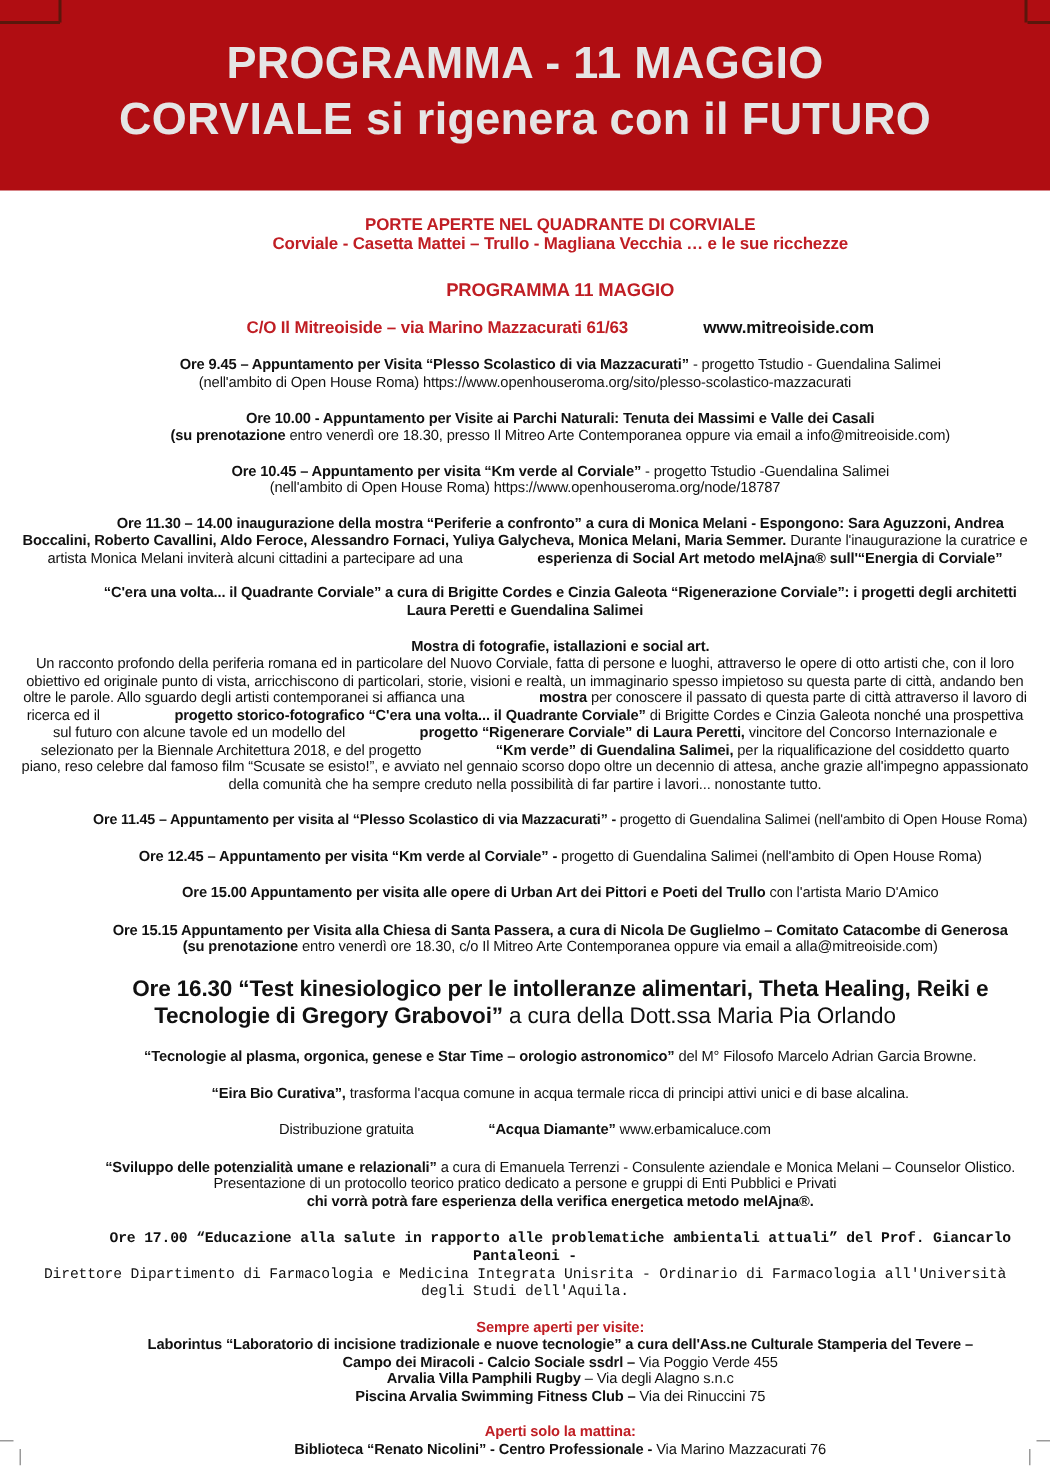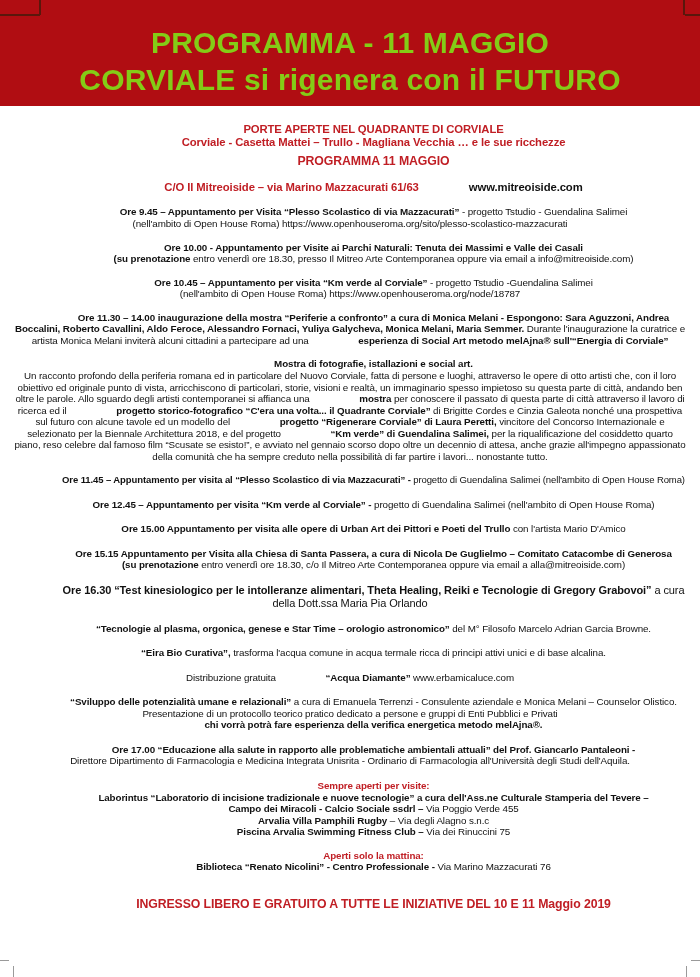--- a/index.html
+++ b/index.html
@@ -1,22 +1,22 @@
 <!DOCTYPE html>
 <html style="--banner-red: #b00d12; --text-red: #c01e24;"><head>
 <meta charset="utf-8">
 <style>
   * { margin:0; padding:0; box-sizing:border-box; }
   html, body { width:700px; height:977px; overflow:hidden; background:#ffffff; }
   body { font-family:"Liberation Sans", sans-serif; position:relative; }
 
   .banner {
-    width:700px; height:106px;
+    width:700px; height:127px;
     background:var(--banner-red, #b00d12);
-    color:#84cc16; text-align:center;
+    color:#e5e5e5; text-align:center;
     padding-top:24px;
     position:relative;
   }
   .banner-title {
     font-weight:bold; font-size:30px; line-height:37px;
     letter-spacing:0.2px;
   }
 
   .content {
     padding:0 13px; text-align:center;
@@ -43,37 +43,38 @@
 <body>
 
 <div class="banner">
   <div class="banner-title">PROGRAMMA - 11 MAGGIO</div>
   <div class="banner-title">CORVIALE si rigenera con il FUTURO</div>
 </div>
 
 <div class="content">
     <p class="para" style="margin-top: 17px; font-size: 11.3px;"><span class="b red">PORTE APERTE NEL QUADRANTE DI CORVIALE</span></p>
     <p class="para" style="margin-top: 0px; font-size: 11.3px;"><span class="b red">Corviale - Casetta Mattei – Trullo - Magliana Vecchia … e le sue ricchezze</span></p>
-    <p class="para" style="margin-top: 4px; font-size: 12.3px;"><span class="b red">PROGRAMMA 11 MAGGIO</span></p>
+    <p class="para" style="margin-top: 15px; font-size: 12.3px;"><span class="b red">PROGRAMMA 11 MAGGIO</span></p>
     <p class="para" style="margin-top: 13px; font-size: 11.3px;"><span class="b red">C/O Il Mitreoiside – via Marino Mazzacurati 61/63 </span><span class="b">www.mitreoiside.com</span></p>
     <p class="para" style="margin-top: 12px;"><span class="b">Ore 9.45 – Appuntamento per Visita “Plesso Scolastico di via Mazzacurati” </span><span>- progetto Tstudio - Guendalina Salimei</span><br><span>(nell'ambito di Open House Roma) https://www.openhouseroma.org/sito/plesso-scolastico-mazzacurati</span></p>
     <p class="para" style="margin-top: 12px;"><span class="b">Ore 10.00  - Appuntamento per Visite ai Parchi Naturali: Tenuta dei Massimi e Valle dei Casali</span><br><span class="b">(su prenotazione</span><span> entro venerdì ore 18.30, presso Il Mitreo Arte Contemporanea oppure via email a info@mitreoiside.com)</span></p>
     <p class="para" style="margin-top: 12px;"><span class="b">Ore 10.45 – Appuntamento per visita “Km verde al Corviale” </span><span>- progetto Tstudio -Guendalina Salimei</span><br><span>(nell'ambito di Open House Roma) https://www.openhouseroma.org/node/18787</span></p>
     <p class="para" style="margin-top: 12px;"><span class="b">Ore 11.30 – 14.00 inaugurazione della mostra “Periferie a confronto” a cura di Monica Melani -  Espongono: Sara Aguzzoni, Andrea Boccalini, Roberto Cavallini, Aldo Feroce, Alessandro Fornaci, Yuliya Galycheva, Monica Melani, Maria Semmer.</span><span> Durante l'inaugurazione la curatrice e artista Monica Melani inviterà alcuni cittadini a partecipare ad una </span><span class="b">esperienza di Social Art metodo melAjna® sull'“Energia di Corviale”</span></p>
+    <p class="para" style="margin-top: 12px;"><span class="b">“C'era una volta... il Quadrante Corviale” a cura di Brigitte Cordes e Cinzia Galeota “Rigenerazione Corviale”: i progetti degli architetti Laura Peretti e Guendalina Salimei</span></p>
     <p class="para" style="margin-top: 12px;"><span class="b">Mostra di fotografie, istallazioni e social art.</span><br><span>Un racconto profondo della periferia romana ed in particolare del Nuovo Corviale, fatta di persone e luoghi, attraverso  le opere di otto artisti che, con il loro obiettivo ed originale punto di vista, arricchiscono di particolari, storie, visioni e realtà, un immaginario spesso impietoso su questa parte di città, andando ben oltre le parole. Allo sguardo degli artisti contemporanei si affianca una </span><span class="b">mostra</span><span> per conoscere il passato di questa parte di città attraverso il lavoro di ricerca ed il </span><span class="b">progetto storico-fotografico “C'era una volta... il Quadrante Corviale”</span><span> di Brigitte Cordes e Cinzia Galeota nonché una prospettiva sul futuro con alcune tavole ed un modello del </span><span class="b">progetto “Rigenerare Corviale” di Laura Peretti,</span><span> vincitore del Concorso Internazionale e selezionato per la Biennale Architettura 2018, e del progetto </span><span class="b">“Km verde” di Guendalina Salimei,</span><span> per la riqualificazione del cosiddetto quarto piano, reso celebre dal famoso film “Scusate se esisto!”, e avviato nel gennaio scorso dopo oltre un decennio di attesa, anche grazie all'impegno appassionato della comunità che ha sempre creduto nella possibilità di far partire i lavori... nonostante tutto.</span></p>
     <p class="para" style="margin-top: 12px; font-size: 9.5px;"><span class="b">Ore 11.45 – Appuntamento per visita al “Plesso Scolastico di via Mazzacurati” -</span><span> progetto di Guendalina Salimei (nell'ambito di Open House Roma)</span></p>
     <p class="para" style="margin-top: 13px;"><span class="b">Ore 12.45 – Appuntamento per visita “Km verde al Corviale” -</span><span> progetto di Guendalina Salimei (nell'ambito di Open House Roma)</span></p>
     <p class="para" style="margin-top: 13px;"><span class="b">Ore 15.00 Appuntamento per visita alle opere di Urban Art dei Pittori e Poeti del Trullo</span><span> con l'artista Mario D'Amico</span></p>
     <p class="para" style="margin-top: 13px;"><span class="b">Ore 15.15 Appuntamento per Visita alla Chiesa di Santa Passera, a cura di Nicola De Guglielmo – Comitato Catacombe di Generosa</span><br><span class="b">(su prenotazione</span><span> entro venerdì ore 18.30, c/o Il Mitreo Arte Contemporanea oppure via email a alla@mitreoiside.com)</span></p>
-    <p class="para" style="margin-top: 13px; font-size: 11px;"><span class="b">Ore 16.30 “Test kinesiologico per le intolleranze alimentari, Theta Healing, Reiki e Tecnologie di Gregory Grabovoi”</span><span> a cura della Dott.ssa Maria Pia Orlando</span></p>
+    <p class="para" style="margin-top: 13px; font-size: 15px;"><span class="b">Ore 16.30 “Test kinesiologico per le intolleranze alimentari, Theta Healing, Reiki e Tecnologie di Gregory Grabovoi”</span><span> a cura della Dott.ssa Maria Pia Orlando</span></p>
     <p class="para" style="margin-top: 13px;"><span class="b">“Tecnologie al plasma, orgonica, genese e Star Time – orologio astronomico”</span><span> del M° Filosofo Marcelo Adrian Garcia Browne.</span></p>
     <p class="para" style="margin-top: 13px;"><span class="b">“Eira Bio Curativa”,</span><span> trasforma l'acqua comune in acqua termale ricca di principi attivi unici e di base alcalina.</span></p>
     <p class="para" style="margin-top: 13px;"><span>Distribuzione gratuita </span><span class="b">“Acqua Diamante”</span><span> www.erbamicaluce.com</span></p>
     <p class="para" style="margin-top: 13px;"><span class="b">“Sviluppo delle potenzialità umane e relazionali”</span><span> a cura di Emanuela Terrenzi  - Consulente aziendale e Monica Melani – Counselor Olistico. Presentazione di un protocollo teorico pratico dedicato a persone e gruppi di Enti Pubblici e Privati</span><br><span class="b">chi vorrà potrà fare esperienza della verifica energetica metodo melAjna®.</span></p>
-    <p class="para" style="margin-top: 13px;"><span class="b">Ore 17.00 “Educazione alla salute in rapporto alle problematiche ambientali attuali” del Prof. Giancarlo Pantaleoni -</span><br><span>Direttore Dipartimento di Farmacologia e Medicina Integrata Unisrita - Ordinario di Farmacologia all'Università degli Studi dell'Aquila.</span></p>
+    <p class="para" style="margin-top: 13px; font-family: Liberation Mono, monospace;"><span class="b">Ore 17.00 “Educazione alla salute in rapporto alle problematiche ambientali attuali” del Prof. Giancarlo Pantaleoni -</span><br><span>Direttore Dipartimento di Farmacologia e Medicina Integrata Unisrita - Ordinario di Farmacologia all'Università degli Studi dell'Aquila.</span></p>
     <p class="para" style="margin-top: 13px;"><span class="b red">Sempre aperti per visite:</span></p>
     <p class="para" style="margin-top: 0px;"><span class="b">Laborintus “Laboratorio di incisione tradizionale e nuove tecnologie” a cura dell'Ass.ne Culturale Stamperia del Tevere –</span><br></p>
     <p class="para" style="margin-top: 0px;"><span class="b">Campo dei Miracoli - Calcio Sociale ssdrl –</span><span> Via Poggio Verde 455</span></p>
     <p class="para" style="margin-top: 0px;"><span class="b">Arvalia Villa Pamphili Rugby</span><span> – Via degli Alagno s.n.c</span></p>
     <p class="para" style="margin-top: 0px;"><span class="b">Piscina Arvalia Swimming Fitness Club –</span><span> Via dei Rinuccini 75</span></p>
     <p class="para" style="margin-top: 12px;"><span class="b red">Aperti solo la mattina:</span></p>
     <p class="para" style="margin-top: 0px;"><span class="b">Biblioteca “Renato Nicolini” - Centro Professionale -</span><span> Via Marino Mazzacurati 76</span></p>
     <p class="para" style="margin-top: 24px; font-size: 12.3px;"><span class="b red">INGRESSO LIBERO E GRATUITO A TUTTE LE INIZIATIVE DEL 10 E 11 Maggio 2019</span></p>
   </div>
 

